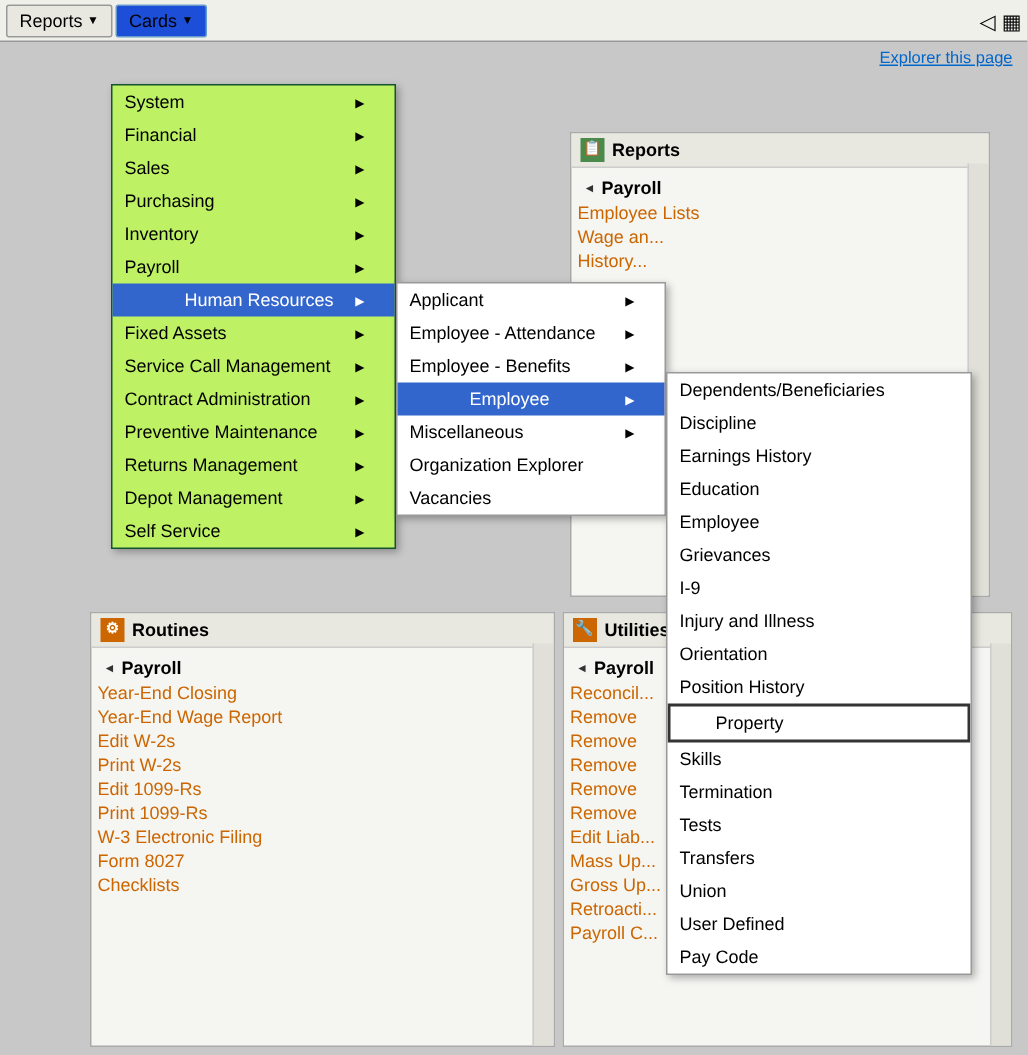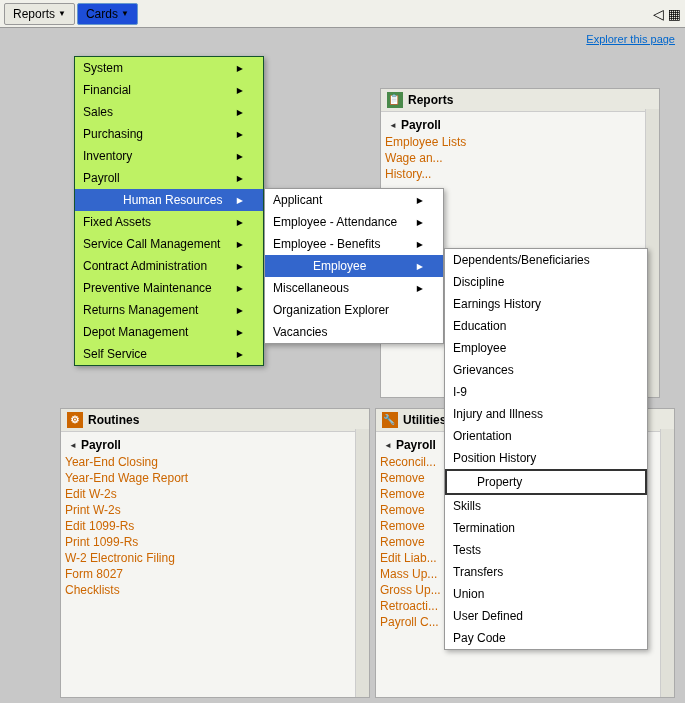--- a/index.html
+++ b/index.html
@@ -231,21 +231,21 @@
       <div class="panel-section-header">
         <span class="triangle">◄</span>
         <span>Payroll</span>
       </div>
       <div class="panel-item">Year-End Closing</div>
       <div class="panel-item">Year-End Wage Report</div>
       <div class="panel-item">Edit W-2s</div>
       <div class="panel-item">Print W-2s</div>
       <div class="panel-item">Edit 1099-Rs</div>
       <div class="panel-item">Print 1099-Rs</div>
-      <div class="panel-item">W-2 Electronic Filing</div>
+      <div class="panel-item">W-3 Electronic Filing</div>
       <div class="panel-item">Form 8027</div>
       <div class="panel-item">Checklists</div>
     </div>
     <div class="panel-scrollbar"></div>
   </div>
 
   <div class="utilities-panel">
     <div class="panel-header">
       <span class="panel-icon" style="background:#cc6600;">🔧</span>
       <span>Utilities</span>

